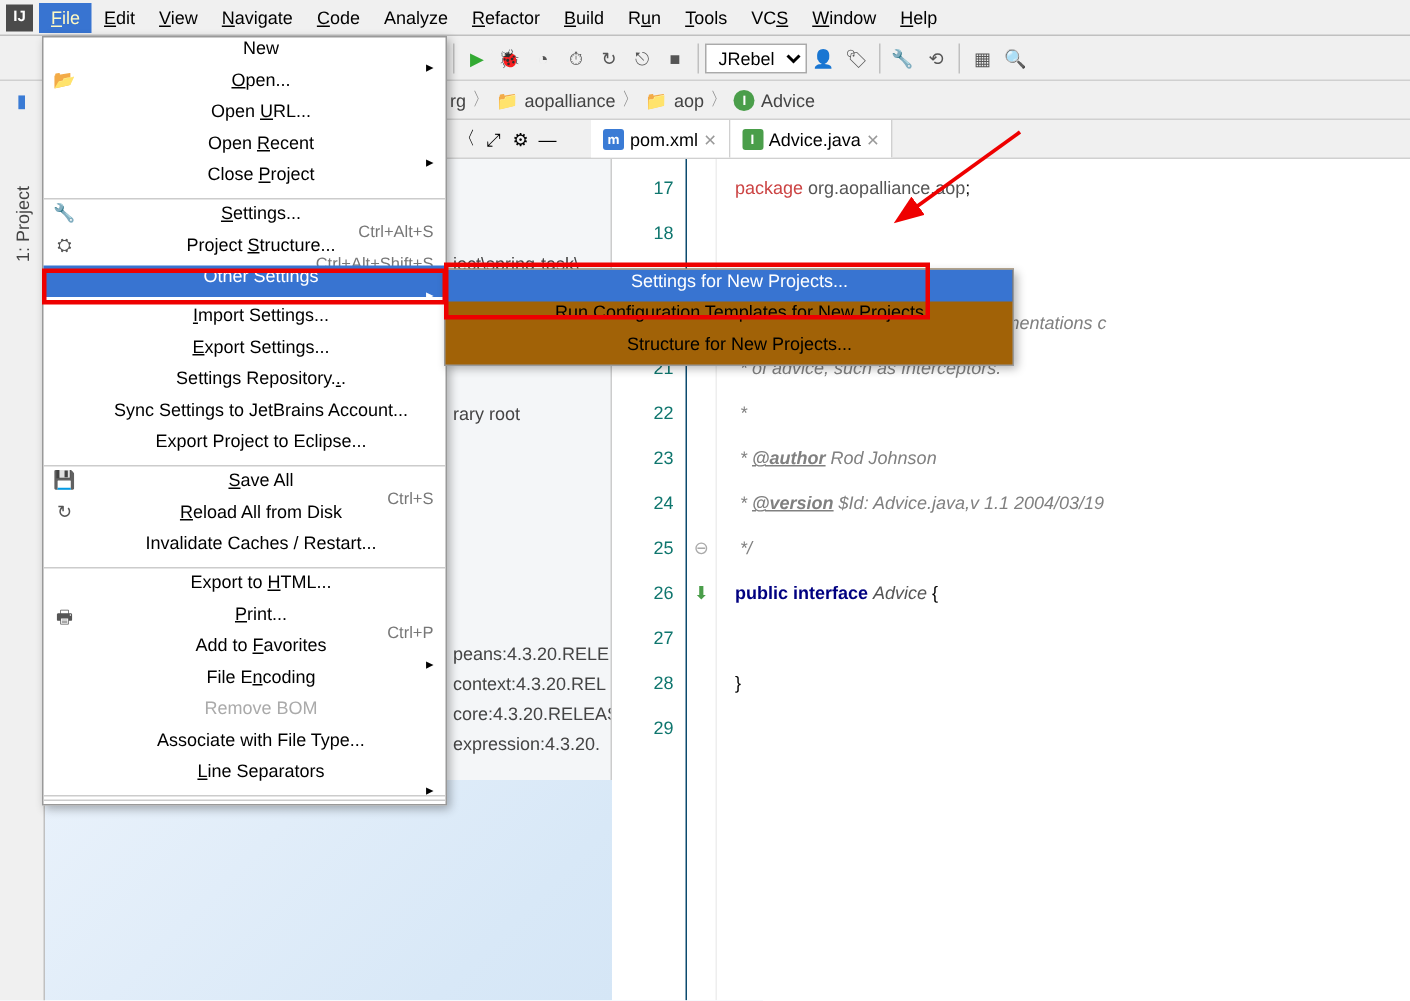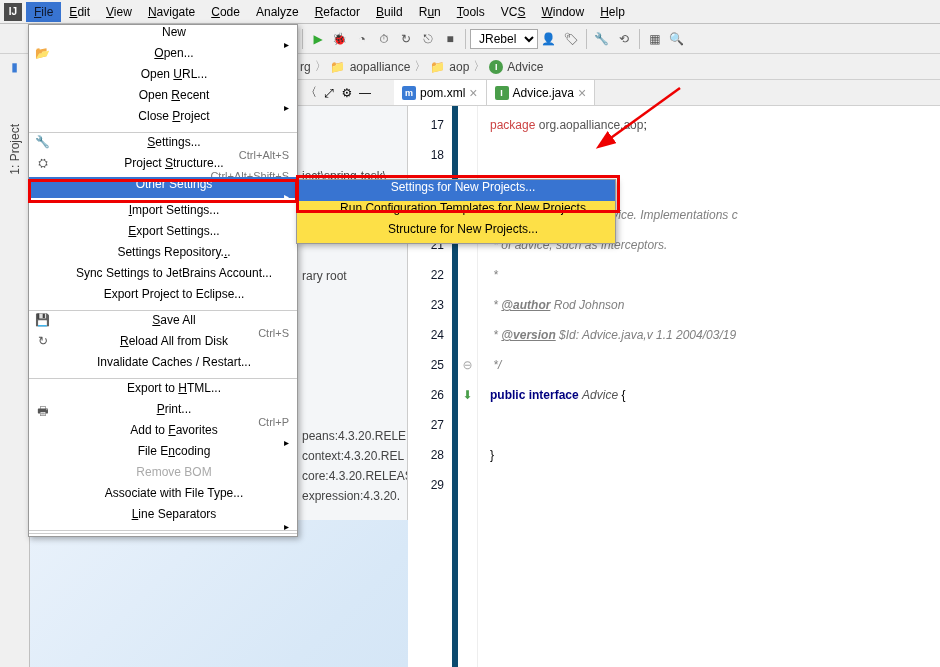--- a/index.html
+++ b/index.html
@@ -2,21 +2,21 @@
 <html><head>
 <meta charset="utf-8">
 <style>
   * { box-sizing: border-box; margin: 0; padding: 0; font-family: "Segoe UI", Tahoma, sans-serif; font-size: 12px; }
   body { width: 940px; height: 667px; overflow: hidden; background: #fff; position: relative; }
   
   .menubar { height: 24px; background: #f0f0f0; border-bottom: 1px solid #c0c0c0; display: flex; align-items: center; padding-left: 4px; }
   .menubar .logo { width: 18px; height: 18px; background: #4b4b4b; display: flex; align-items: center; justify-content: center; color: #fff; font-weight: bold; font-size: 10px; margin-right: 4px; }
   .menubar .menu-item { padding: 3px 8px; cursor: default; }
   .menubar .menu-item .u { text-decoration: underline; }
-  .menubar .menu-item.active { background: #3874d1; color: #0f172a; }
+  .menubar .menu-item.active { background: #3874d1; color: #fef9c3; }
   .menubar .title-path { margin-left: 20px; color: #555; white-space: nowrap; overflow: hidden; }
 
   .toolbar { height: 30px; background: #f0f0f0; border-bottom: 1px solid #d0d0d0; display: flex; align-items: center; position: relative; }
   .toolbar .spacer { width: 298px; }
   .toolbar .sep { width: 1px; height: 20px; background: #c0c0c0; margin: 0 4px; }
   .toolbar .tb-btn { width: 22px; height: 22px; display: flex; align-items: center; justify-content: center; color: #555; }
   .toolbar .run { color: #3a3; }
   .toolbar select { border: 1px solid #aaa; padding: 1px 4px; font-size: 12px; background: #fff; }
 
   .breadcrumb { height: 26px; background: #f0f0f0; border-bottom: 1px solid #d0d0d0; display: flex; align-items: center; padding-left: 300px; }
@@ -31,21 +31,21 @@
 
   .editor-area { position: absolute; left: 298px; top: 80px; right: 0; bottom: 0; background: #fff; display: flex; flex-direction: column; }
   .editor-tabs { display: flex; align-items: center; margin-left: 10px; height: 100%; }
   .editor-tab { display: flex; align-items: center; gap: 4px; padding: 0 8px; height: 100%; border-right: 1px solid #d0d0d0; background: #fff; }
   .editor-tab .close { color: #999; font-size: 14px; }
   .editor-tab .ft-icon { width: 14px; height: 14px; border-radius: 2px; display: flex; align-items: center; justify-content: center; font-size: 9px; font-weight: bold; color: #fff; }
   .ft-xml { background: #3a7bd5; }
   .ft-java { background: #4a9e4a; border-radius: 50%; }
 
   .code-view { flex: 1; display: flex; font-family: "Consolas", monospace; font-size: 14px; line-height: 30px; overflow: hidden; }
-  .line-numbers { width: 50px; background: #fff; border-right: 6px solid #0c4a6e; text-align: right; padding-right: 8px; color: #0f172a; }
+  .line-numbers { width: 50px; background: #fff; border-right: 1px solid #0c4a6e; text-align: right; padding-right: 8px; color: #0f766e; }
   .gutter-marks { width: 20px; border-right: 1px solid #eee; }
   .code-lines { flex: 1; padding-left: 12px; white-space: pre; }
   .kw { color: #000080; font-weight: bold; }
   .kw-pkg { color: #c44; }
   .pkg-path { color: #555; }
   .comment { color: #808080; font-style: italic; }
   .doc-tag { color: #808080; font-weight: bold; font-style: italic; text-decoration: underline; }
   .ident { color: #555; font-style: italic; }
   .gutter-marks .mark { color: #4a9e4a; text-align: center; }
 
@@ -58,21 +58,21 @@
   .dropdown .dd-item { display: flex; align-items: center; height: 21px; padding: 0 8px 0 30px; position: relative; cursor: default; flex-direction: column; }
   .dropdown .dd-item.selected { background: #3874d1; color: #fff; }
   .dropdown .dd-item .icon { position: absolute; left: 6px; width: 16px; text-align: center; color: #555; }
   .dropdown .dd-item .label .u { text-decoration: underline; }
   .dropdown .dd-item .shortcut { margin-left: auto; color: #777; font-size: 11px; }
   .dropdown .dd-item .arrow { margin-left: auto; font-size: 10px; }
   .dropdown .dd-sep { height: 1px; background: #ccc; margin: 2px 0; }
   .dropdown .dd-item.disabled { color: #aaa; }
 
   
-  .submenu { position: absolute; left: 296px; top: 179px; width: 320px; background: #fde047; border: 1px solid #999; box-shadow: 2px 2px 6px rgba(0,0,0,0.3); z-index: 12; }
+  .submenu { position: absolute; left: 296px; top: 179px; width: 380px; background: #a16207; border: 1px solid #999; box-shadow: 2px 2px 6px rgba(0,0,0,0.3); z-index: 12; }
   .submenu .dd-item { padding-left: 22px; }
 
   
   .annot-rect { position: absolute; border: 3px solid #e00; z-index: 20; pointer-events: none; }
   
   .annot-arrow { position: absolute; z-index: 20; pointer-events: none; }
 
   
   .bg-texture { position: absolute; left: 0; top: 520px; width: 940px; height: 147px; background: linear-gradient(135deg, #eaf2fb 0%, #d8e8f7 40%, #c8ddf2 100%); z-index: -1; }
 </style>

